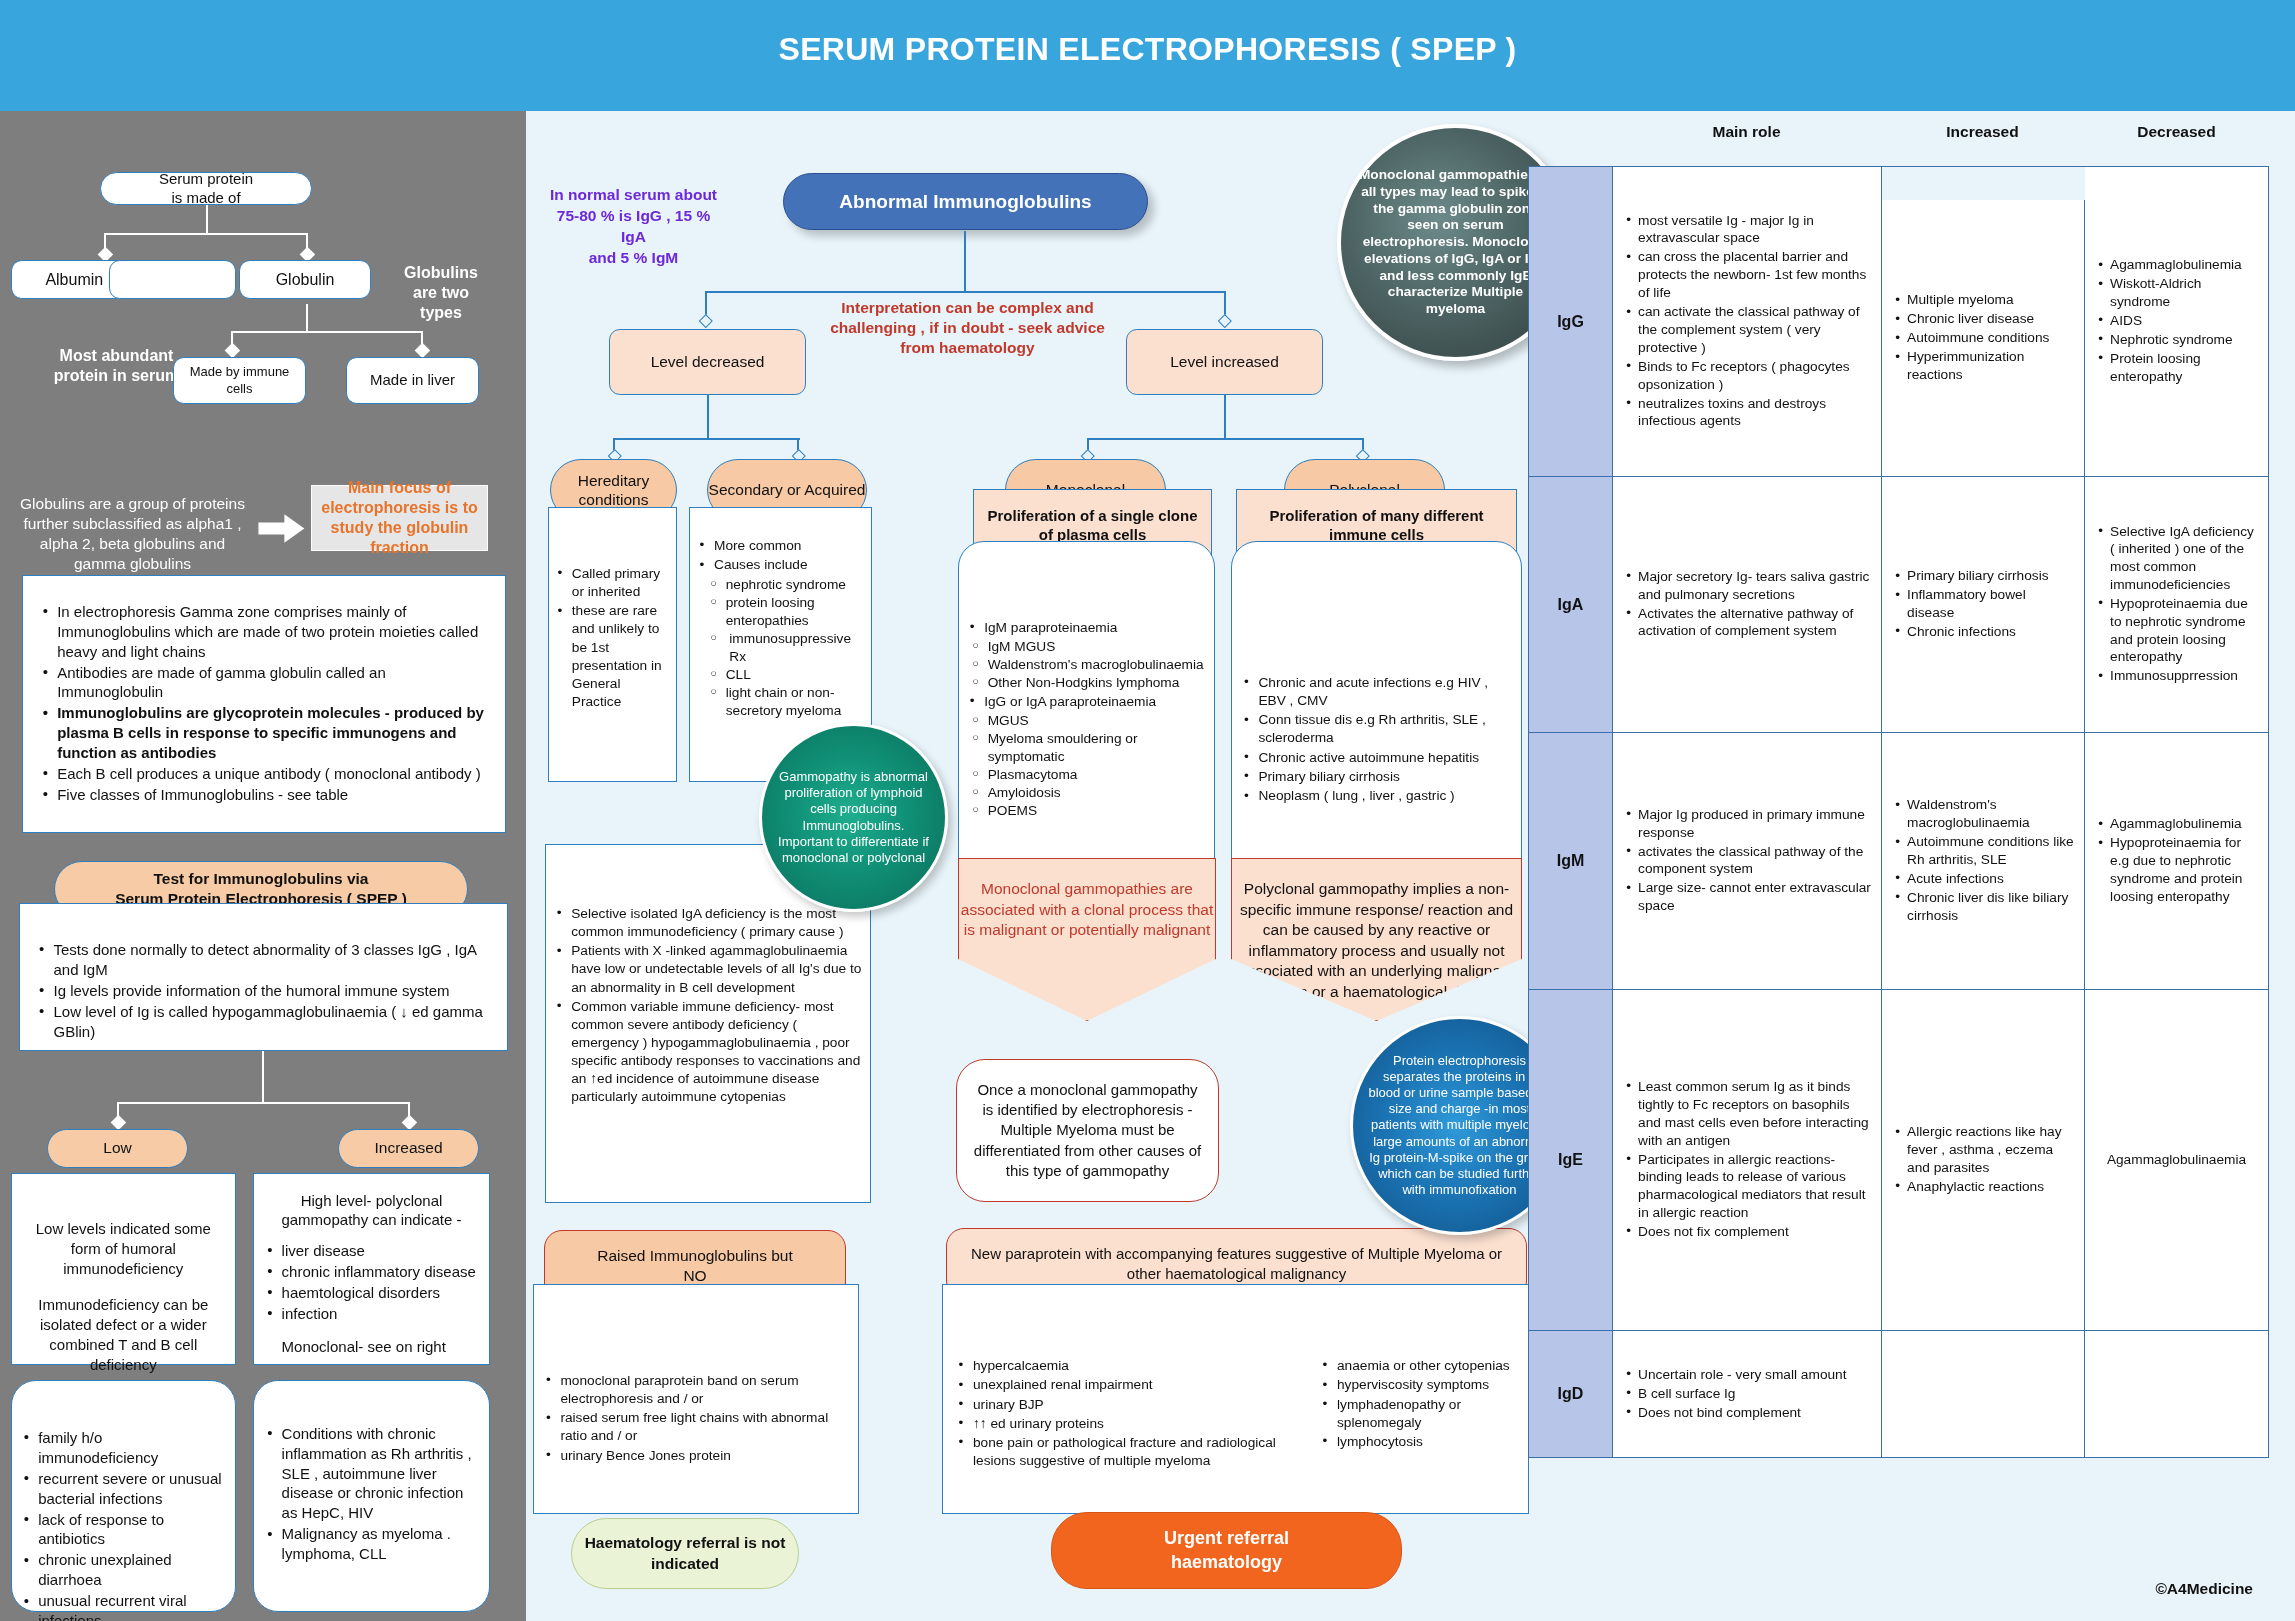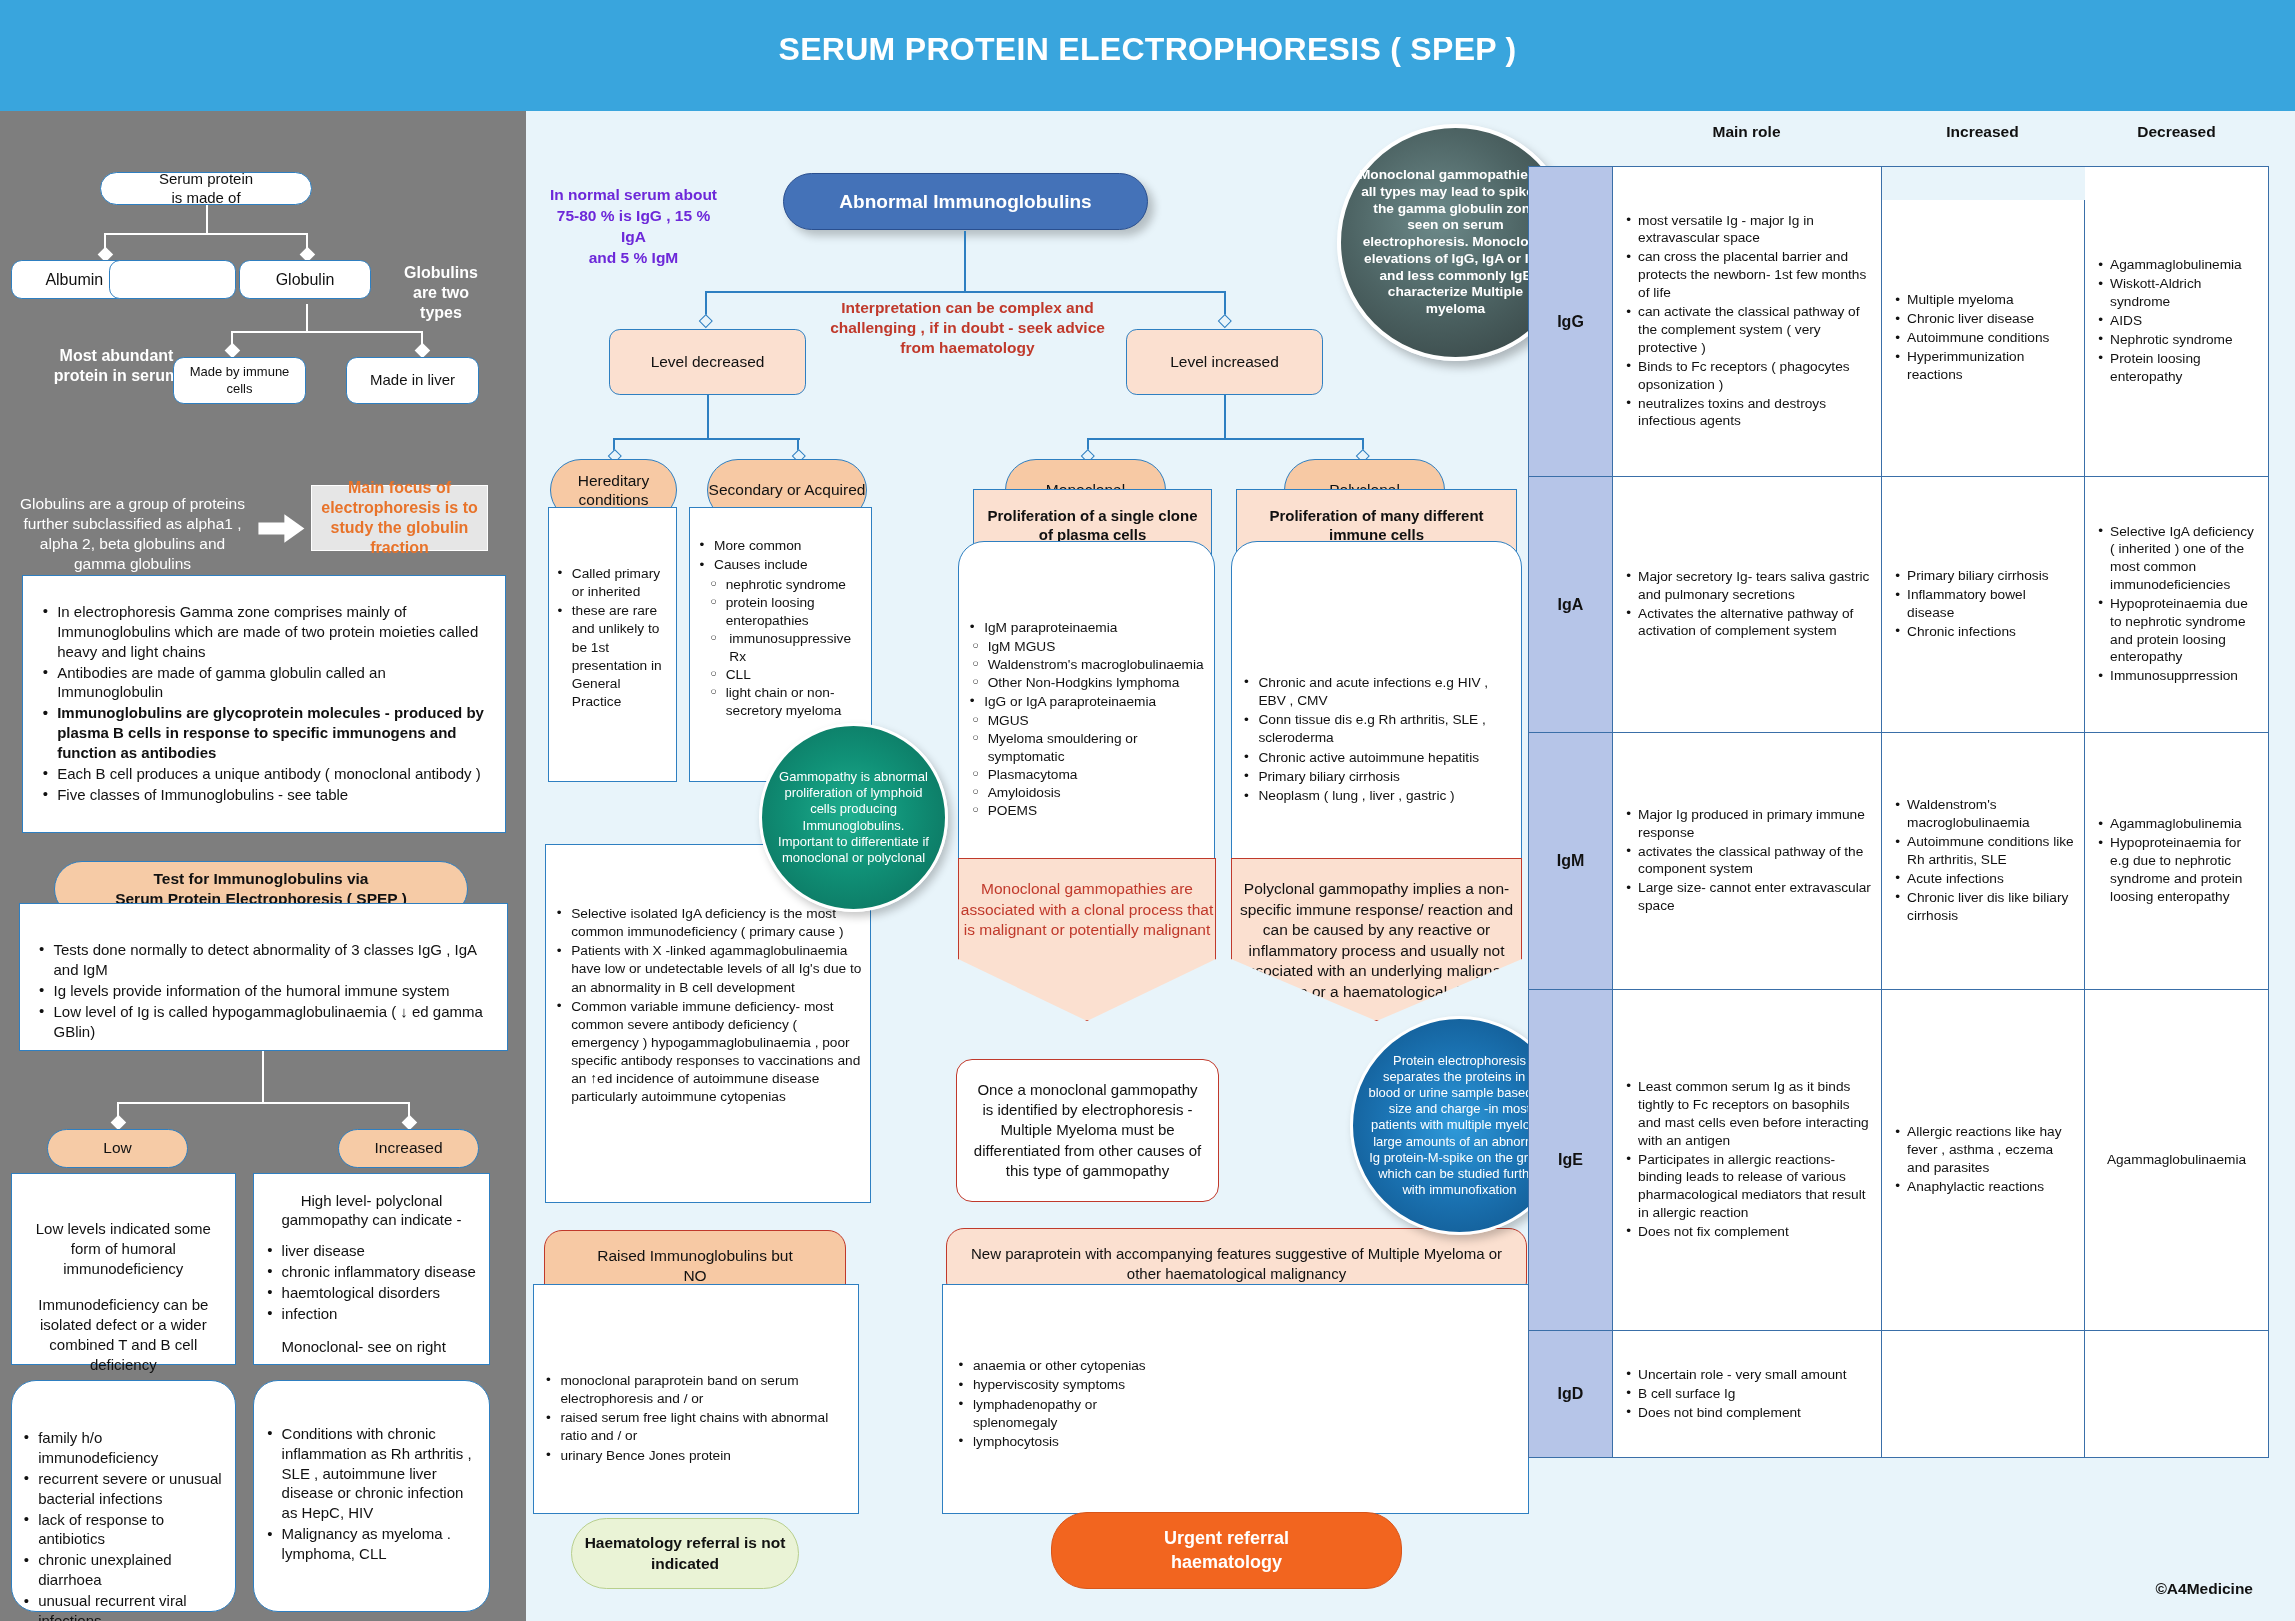--- a/index.html
+++ b/index.html
@@ -137,21 +137,21 @@
   
   .penta {
     background: #fbe0d0; border: 1.2px solid #c0392b; color: #c0392b;
     display:flex; align-items:flex-start; justify-content:center; text-align:center;
     font-size: 15.5px; line-height:1.32; padding-top: 20.3px;
     clip-path: polygon(0 0, 100% 0, 100% 62%, 50% 100%, 0 62%);
   }
   .penta-dark { color: #111; }
 
   .redround {
-    background: #ffffff; border: 1.2px solid #c0392b; border-radius: 16px;
+    background: #ffffff; border: 1.2px solid #c0392b; border-radius: 29px;
     color: #111; font-size: 15px; line-height: 1.34; text-align: center;
     display:flex; align-items:center; justify-content:center; padding: 0 15.5px;
   }
 
   .peach-head {
     background: #f7c9a4; border: 1.2px solid #c0392b; border-radius: 18px;
     color: #111; font-size: 15.5px; text-align:center; line-height:1.3;
     display:flex; align-items:center; justify-content:center;
   }
   .peach-head-lite {
@@ -424,20 +424,27 @@
     <ul class="b">
       <li>monoclonal paraprotein band on serum electrophoresis and / or</li>
       <li>raised serum free light chains with abnormal ratio and / or</li>
       <li>urinary Bence Jones protein</li>
     </ul>
   </div>
 
   <div class="peach-head-lite abs" style="left:946px; top:1228px; width:581px; height:71px;">New paraprotein with accompanying features suggestive of Multiple Myeloma or other haematological malignancy</div>
   <div class="whitebox abs" style="left:942px; top:1284px; width:587px; height:230px; padding: 72px 12px 0 12px; font-size:13.7px;">
     <div style="display:flex; gap:18px;">
+      <ul class="b" style="flex:1;">
+        <li>hypercalcaemia</li>
+        <li>unexplained renal impairment</li>
+        <li>urinary BJP</li>
+        <li>↑↑ ed urinary proteins</li>
+        <li>bone pain or pathological fracture and radiological lesions suggestive of multiple myeloma</li>
+      </ul>
       <ul class="b" style="width:197px;">
         <li>anaemia or other cytopenias</li>
         <li>hyperviscosity symptoms</li>
         <li>lymphadenopathy or splenomegaly</li>
         <li>lymphocytosis</li>
       </ul>
     </div>
   </div>
 
   <div class="greenpill abs" style="left:571px; top:1518px; width:228px; height:71px; white-space:pre-line;">Haematology referral is not

